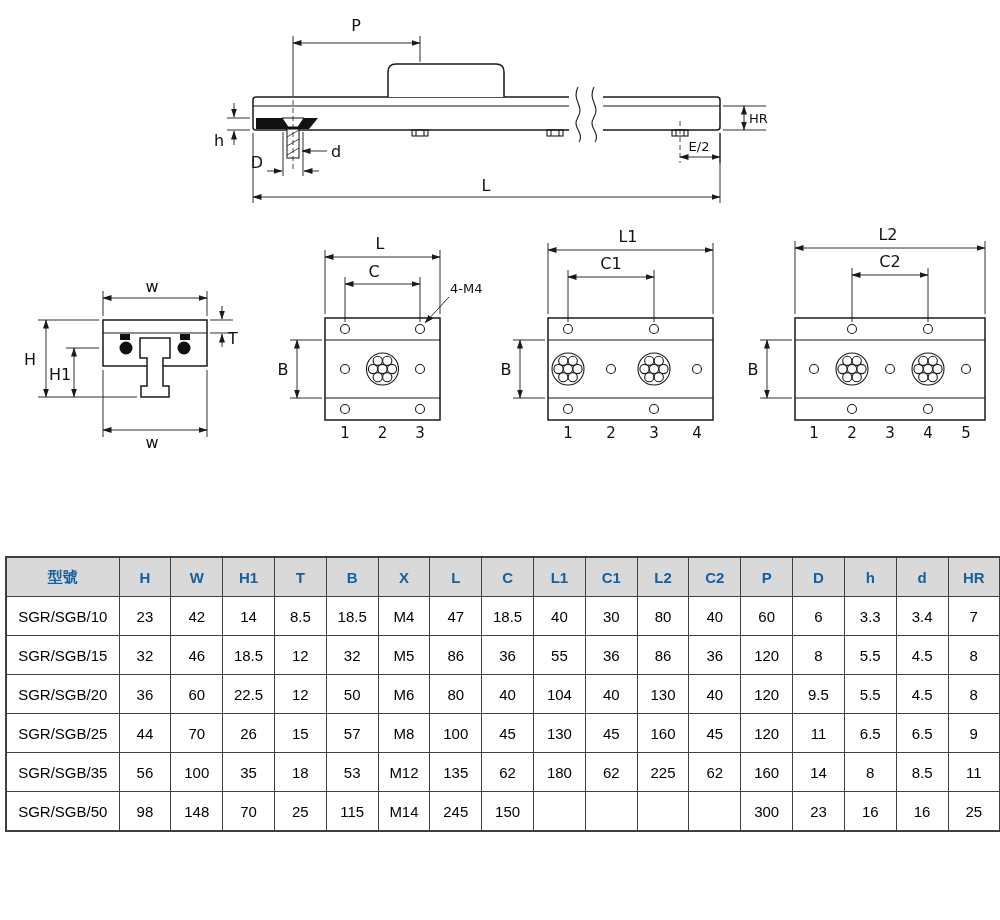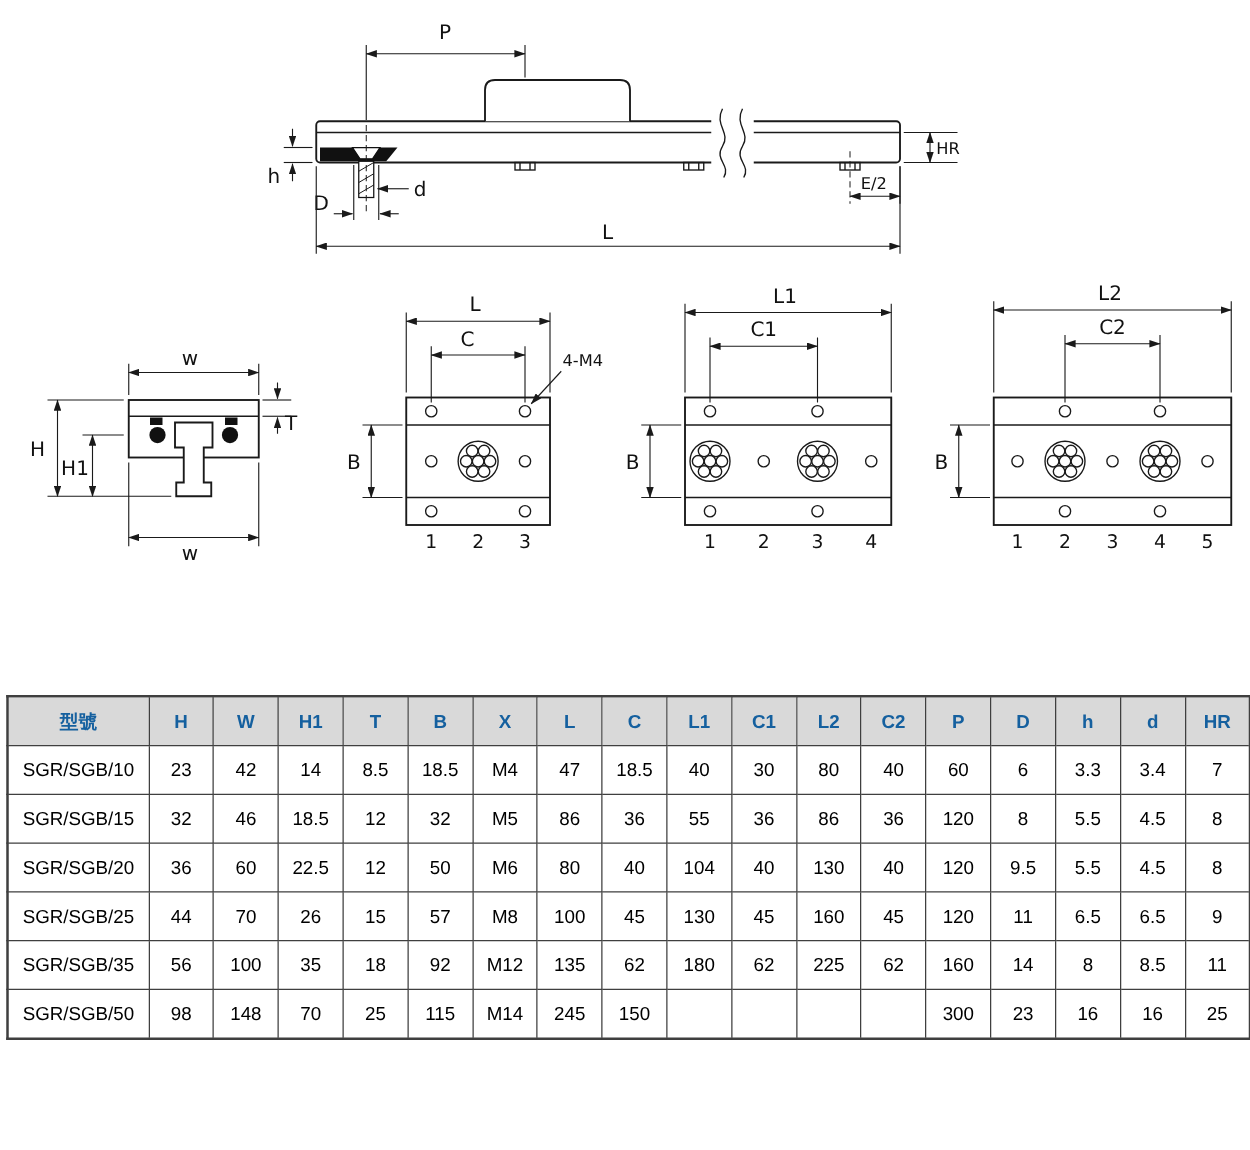--- a/index.html
+++ b/index.html
@@ -421,21 +421,21 @@
           <td>6.5</td>
           <td>6.5</td>
           <td>9</td>
         </tr>
         <tr>
           <td>SGR/SGB/35</td>
           <td>56</td>
           <td>100</td>
           <td>35</td>
           <td>18</td>
-          <td>92</td>
+          <td>53</td>
           <td>M12</td>
           <td>135</td>
           <td>62</td>
           <td>180</td>
           <td>62</td>
           <td>225</td>
           <td>62</td>
           <td>160</td>
           <td>14</td>
           <td>8</td>

